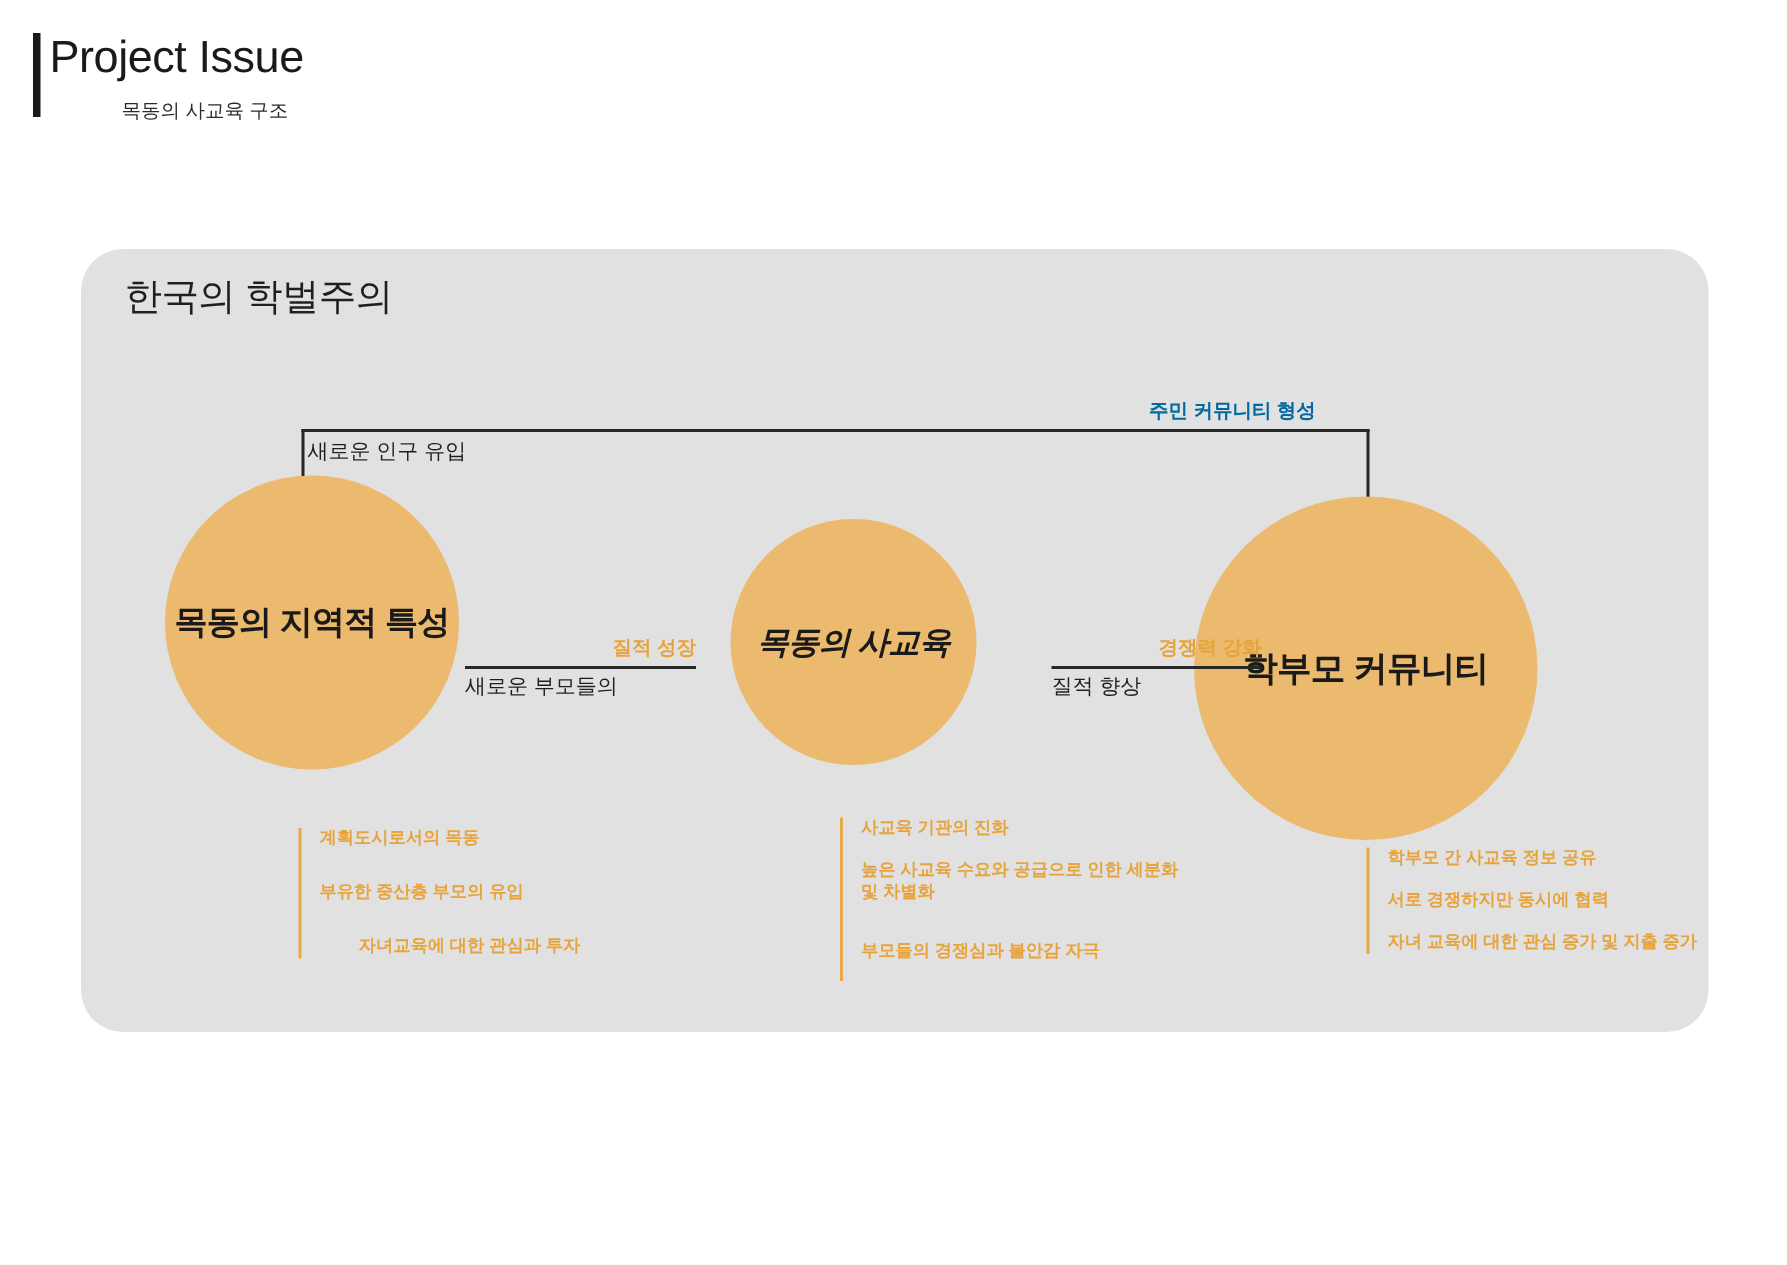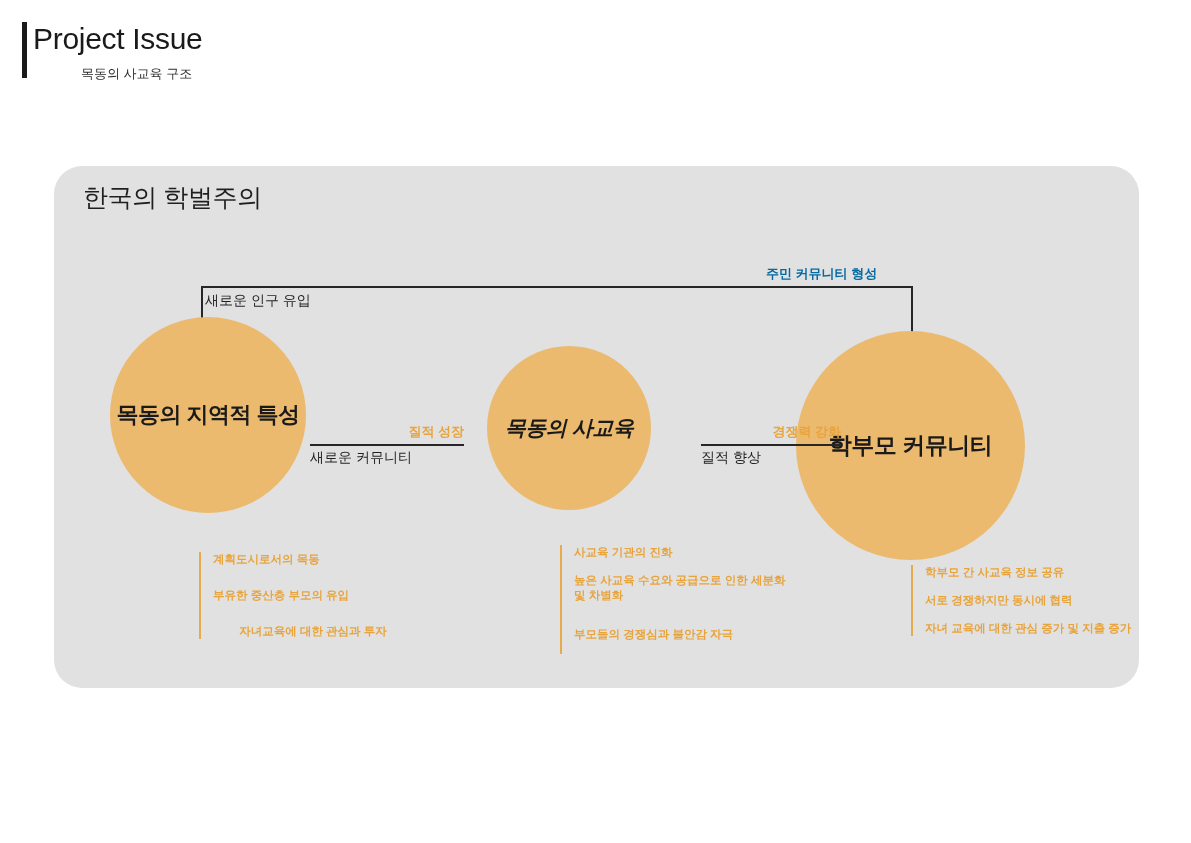--- a/index.html
+++ b/index.html
@@ -262,21 +262,21 @@
     <div class="circle circle-2">
       <span class="circle-label">목동의 사교육</span>
     </div>
     <div class="circle circle-3">
       <span class="circle-label">학부모 커뮤니티</span>
     </div>
 
     <div class="connector connector-1">
       <div class="connector-top">질적 성장</div>
       <div class="connector-line"></div>
-      <div class="connector-bottom">새로운 커뮤니티</div>
+      <div class="connector-bottom">새로운 부모들의</div>
     </div>
     <div class="connector connector-2">
       <div class="connector-top">경쟁력 강화</div>
       <div class="connector-line"></div>
       <div class="connector-bottom">질적 향상</div>
     </div>
 
     <div class="bullets bullets-1">
       <div class="bullet-item">계획도시로서의 목동</div>
       <div class="bullet-item">부유한 중산층 부모의 유입</div>

